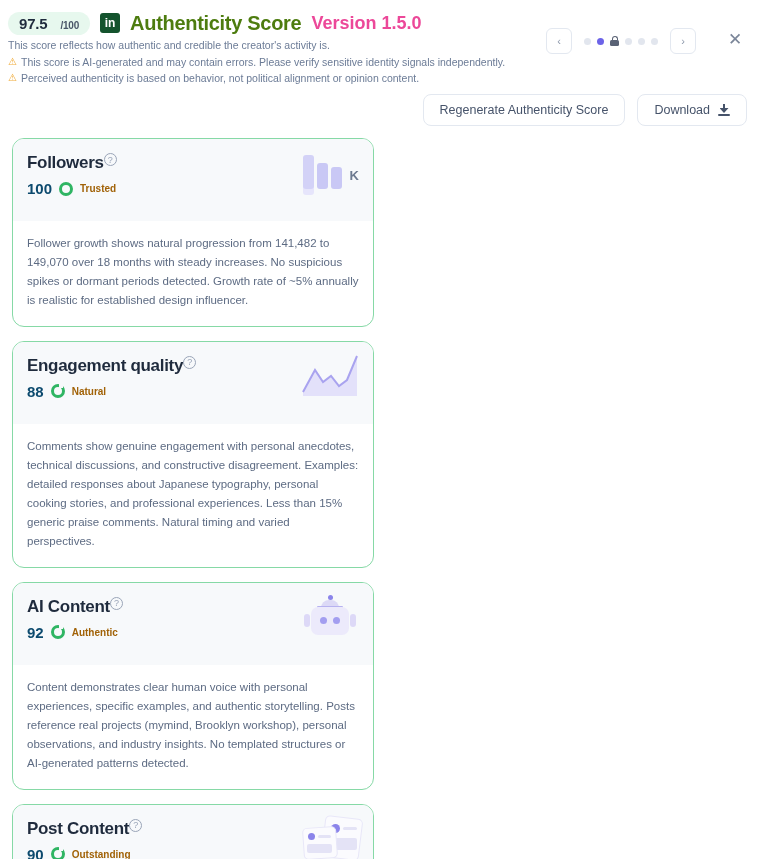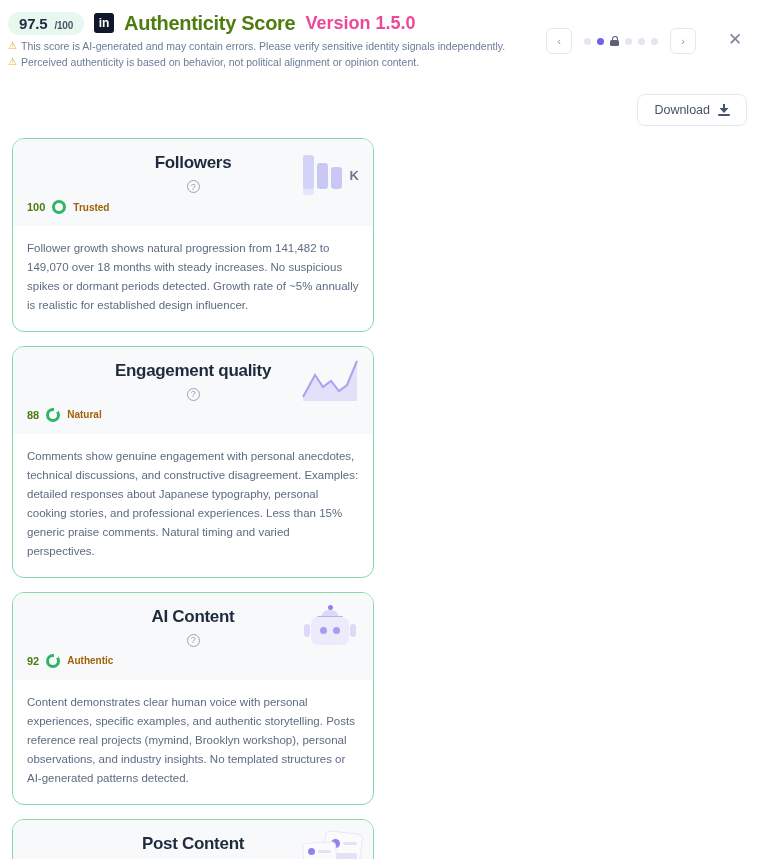--- a/index.html
+++ b/index.html
@@ -11,25 +11,25 @@
     overflow:hidden;
   }
   .page{position:relative;width:759px;height:859px;background:#ffffff;}
 
   
   .header{position:relative;padding:8px 0 0 0;height:80px;box-sizing:border-box;}
   .title-row{display:flex;align-items:center;gap:10px;padding-left:8px;height:30px;}
   .score-pill{
     background:#e7f8ee;color:#1f2b3d;border-radius:13px;
     padding:3px 11px;font-size:15px;font-weight:700;letter-spacing:-.2px;
-    display:flex;align-items:baseline;gap:7px;
+    display:flex;align-items:baseline;gap:13px;
   }
   .score-pill .denom{font-size:10px;font-weight:600;color:#4a5668;text-align:center;}
   .li-logo{
-    width:20px;height:20px;background:#0f172a;border-radius:3px;
+    width:20px;height:20px;background:#14532d;border-radius:3px;
     display:flex;align-items:center;justify-content:center;
     color:#fff;font-size:12px;font-weight:700;line-height:1;
     font-family:"Liberation Sans",sans-serif;
   }
   .main-title{font-size:20px;font-weight:700;color:#4d7c0f;letter-spacing:-.3px;}
   .version{font-size:18px;color:#ec4899;font-weight:700;}
 
   .sub-line{padding-left:8px;font-size:10.5px;color:#6b7b96;line-height:1.5;}
   .warn-line{padding-left:8px;font-size:10.5px;color:#6b7b96;line-height:1.55;display:flex;align-items:flex-start;gap:4px;}
   .warn-ico{color:#f0ad3e;font-size:10px;line-height:1.5;}
@@ -63,28 +63,28 @@
   .dl-base{position:absolute;left:0;bottom:0;width:12px;height:2px;background:#46536a;border-radius:1px;}
 
   
   .grid{display:flex;flex-wrap:wrap;gap:14px;padding:12px 12px 0 12px;box-sizing:border-box;}
   .card{
     width:362px;box-sizing:border-box;
     background:#fff;border:1px solid #86d9a6;border-radius:12px;
     overflow:hidden;
   }
   .card-head{background:#f7f9fb;padding:14px 14px 12px 14px;position:relative;min-height:56px;}
-  .card-title{font-size:17px;font-weight:700;color:#1f2b3d;letter-spacing:-.3px;display:flex;align-items:center;gap:7px;flex-direction:column;}
+  .card-title{font-size:17px;font-weight:700;color:#1f2b3d;letter-spacing:-.3px;display:flex;align-items:flex-start;}
   .q-ico{
     width:13px;height:13px;border:1.3px solid #9aa5b8;border-radius:50%;
     display:inline-flex;align-items:center;justify-content:center;
     font-size:9px;color:#9aa5b8;font-weight:400;box-sizing:border-box;
   }
   .card-score{display:flex;align-items:center;gap:7px;margin-top:7px;}
-  .score-num{font-size:11px;font-weight:700;color:#4d7c0f;}
+  .score-num{font-size:15px;font-weight:700;color:#0c4a6e;}
   .ring{width:14px;height:14px;border-radius:50%;border:3px solid #2fb563;box-sizing:border-box;position:relative;}
   .ring.gap:after{content:"";position:absolute;top:-3px;left:5px;width:4px;height:4px;background:#f7f9fb;}
   .score-label{font-size:10px;color:#a16207;font-weight:600;}
   .card-body{padding:13px 14px 16px 14px;font-size:11.5px;line-height:1.65;color:#5d6b83;}
 
   .card-ico{position:absolute;right:14px;top:10px;width:58px;height:46px;}
 
   
   .bars{position:relative;width:58px;height:46px;}
   .bars .b{position:absolute;bottom:6px;background:#c9c8f5;border-radius:3px;}
@@ -129,20 +129,21 @@
         <span>97.5</span>
           <span class="denom">/100</span>
       </div>
       <div class="li-logo">
         <span>in</span>
       </div>
       <div class="main-title">Authenticity Score</div>
       <div class="version">Version 1.5.0</div>
     </div>
 
+    <div class="sub-line">This score reflects how authentic and credible the creator's activity is.</div>
 
     <div class="warn-line">
       <span class="warn-ico">⚠</span>
       <span>This score is AI-generated and may contain errors. Please verify sensitive identity signals independently.</span>
     </div>
     <div class="warn-line">
       <span class="warn-ico">⚠</span>
       <span>Perceived authenticity is based on behavior, not political alignment or opinion content.</span>
     </div>
 
@@ -155,20 +156,23 @@
         <span class="dot"></span>
         <span class="dot"></span>
         <span class="dot"></span>
       </div>
       <div class="nav-btn">›</div>
     </div>
     <div class="close-btn">✕</div>
   </div>
 
   <div class="action-bar">
+    <button class="btn">
+      <span>Regenerate Authenticity Score</span>
+    </button>
     <button class="btn">
       <span>Download</span>
       <span class="dl-ico">
           <span class="dl-base"></span>
         </span>
     </button>
   </div>
 
   <div class="grid">
 

